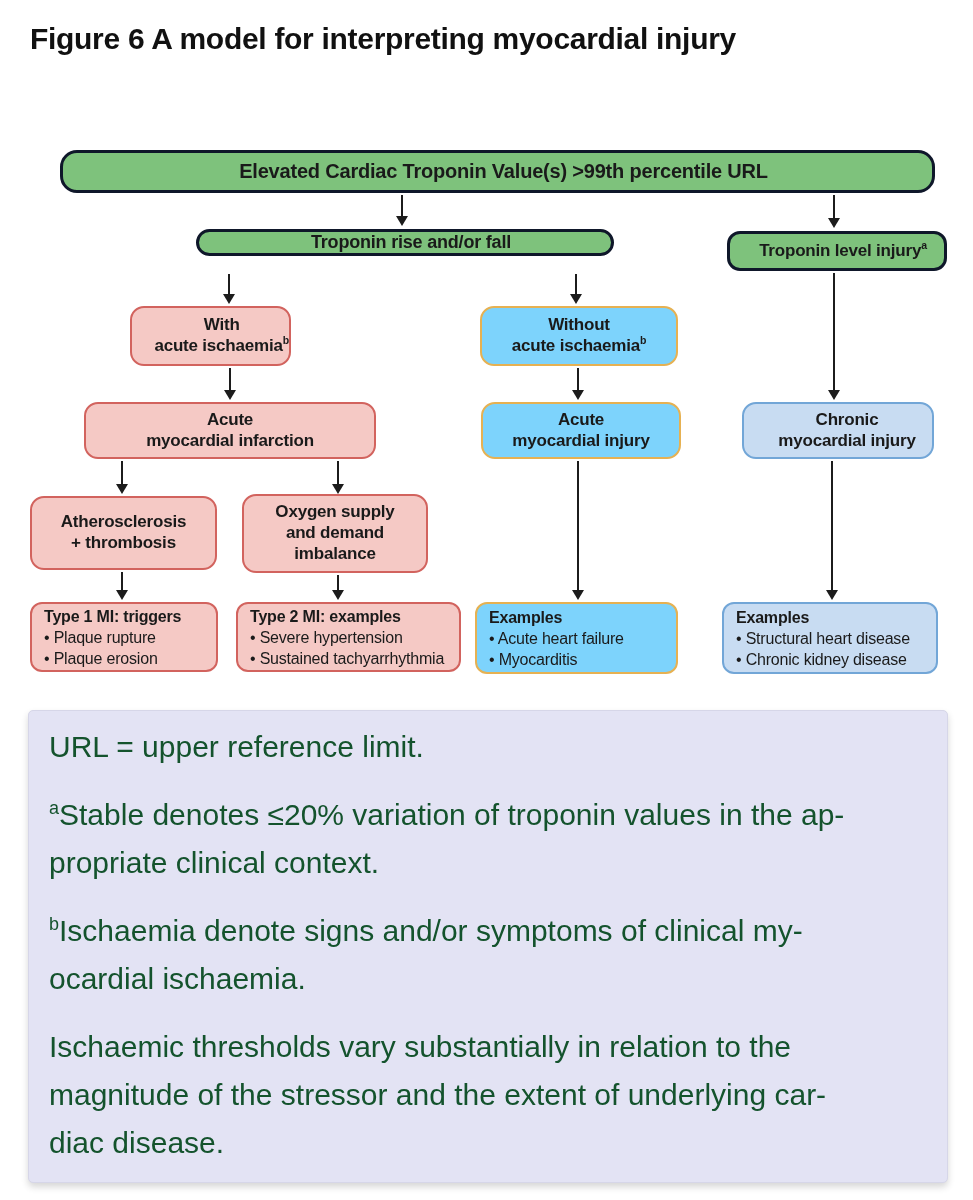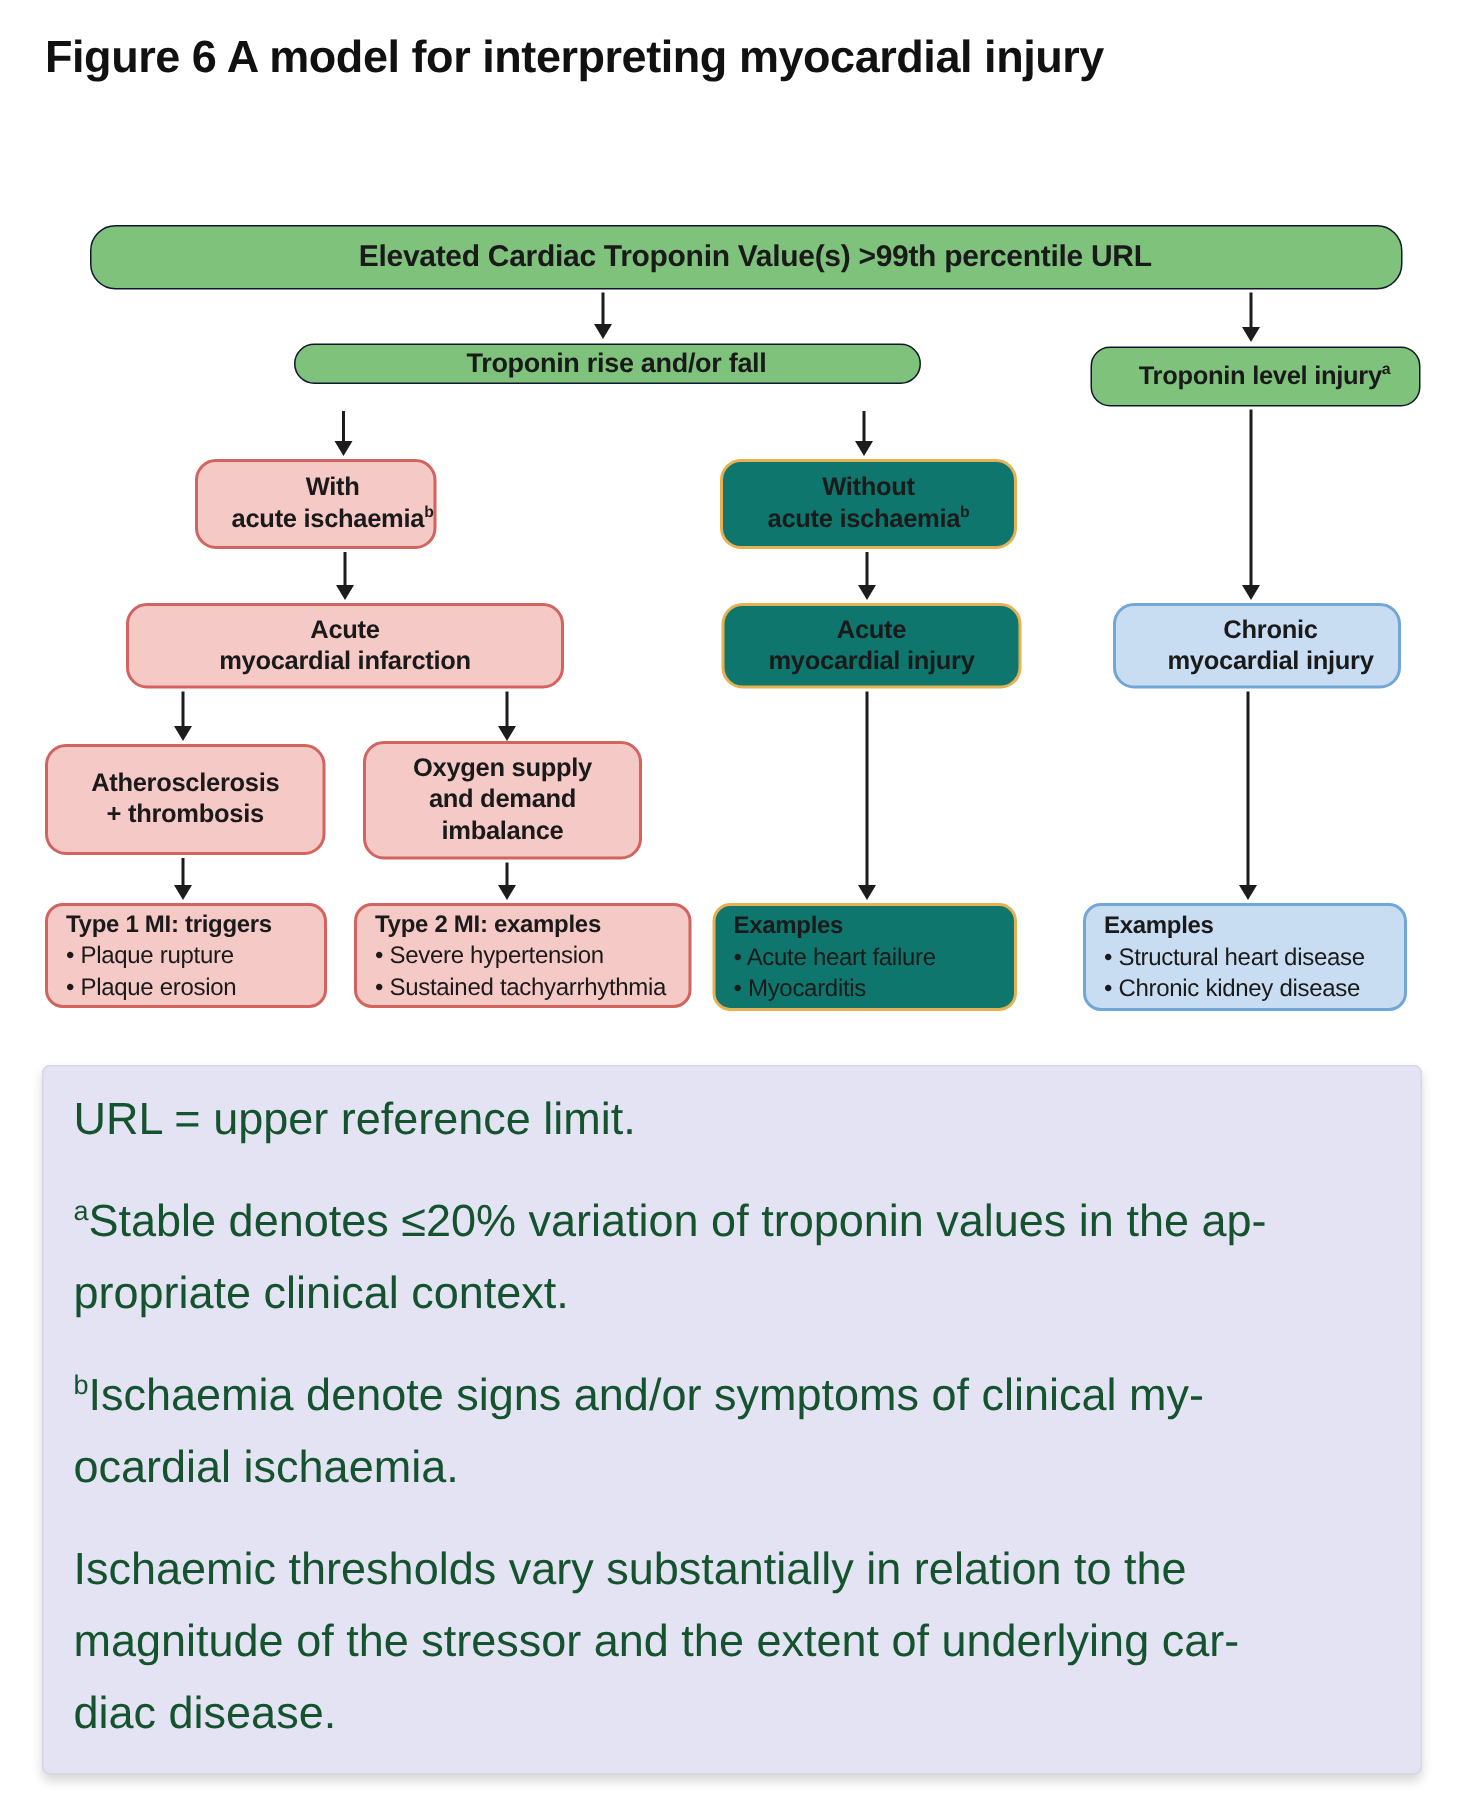--- a/index.html
+++ b/index.html
@@ -9,23 +9,23 @@
   .figure-title{position:absolute;left:30px;top:22px;font-size:30px;font-weight:700;
         letter-spacing:-0.3px;color:#111;}
 
   
   .node{position:absolute;display:flex;align-items:center;justify-content:center;
         text-align:center;font-weight:700;line-height:1.22;letter-spacing:-0.2px;
         box-sizing:border-box;}
   .node .label{white-space:pre-line;}
   sup{font-size:0.62em;line-height:0;}
 
-  .green{background:#7ec27c;border:1px solid #0f172a;border-radius:17px;padding-left:12px;}
+  .green{background:#7ec27c;border:3px solid #0f172a;border-radius:17px;padding-left:12px;}
   .pink{background:#f5c9c5;border:2px solid #d2635e;border-radius:14px;}
-  .yellow{background:#0f766e;border:2px solid #e6b152;border-radius:14px;}
+  .yellow{background:#7dd3fc;border:2px solid #e6b152;border-radius:14px;}
   .blue{background:#c8dcf2;border:2px solid #72a6d7;border-radius:14px;padding-left:18px;}
 
   .node.list{flex-direction:column;align-items:flex-start;justify-content:center;
         text-align:left;padding:6px 12px;border-radius:12px;}
   .list-title{font-weight:700;font-size:16px;line-height:21px;}
   .list-items{font-weight:400;font-size:16px;line-height:21px;white-space:pre-line;}
 
   
   .arrow{position:absolute;width:16px;transform:translateX(-8px);}
   .arrow .stem{position:absolute;left:50%;transform:translateX(-50%);top:0;bottom:8px;

